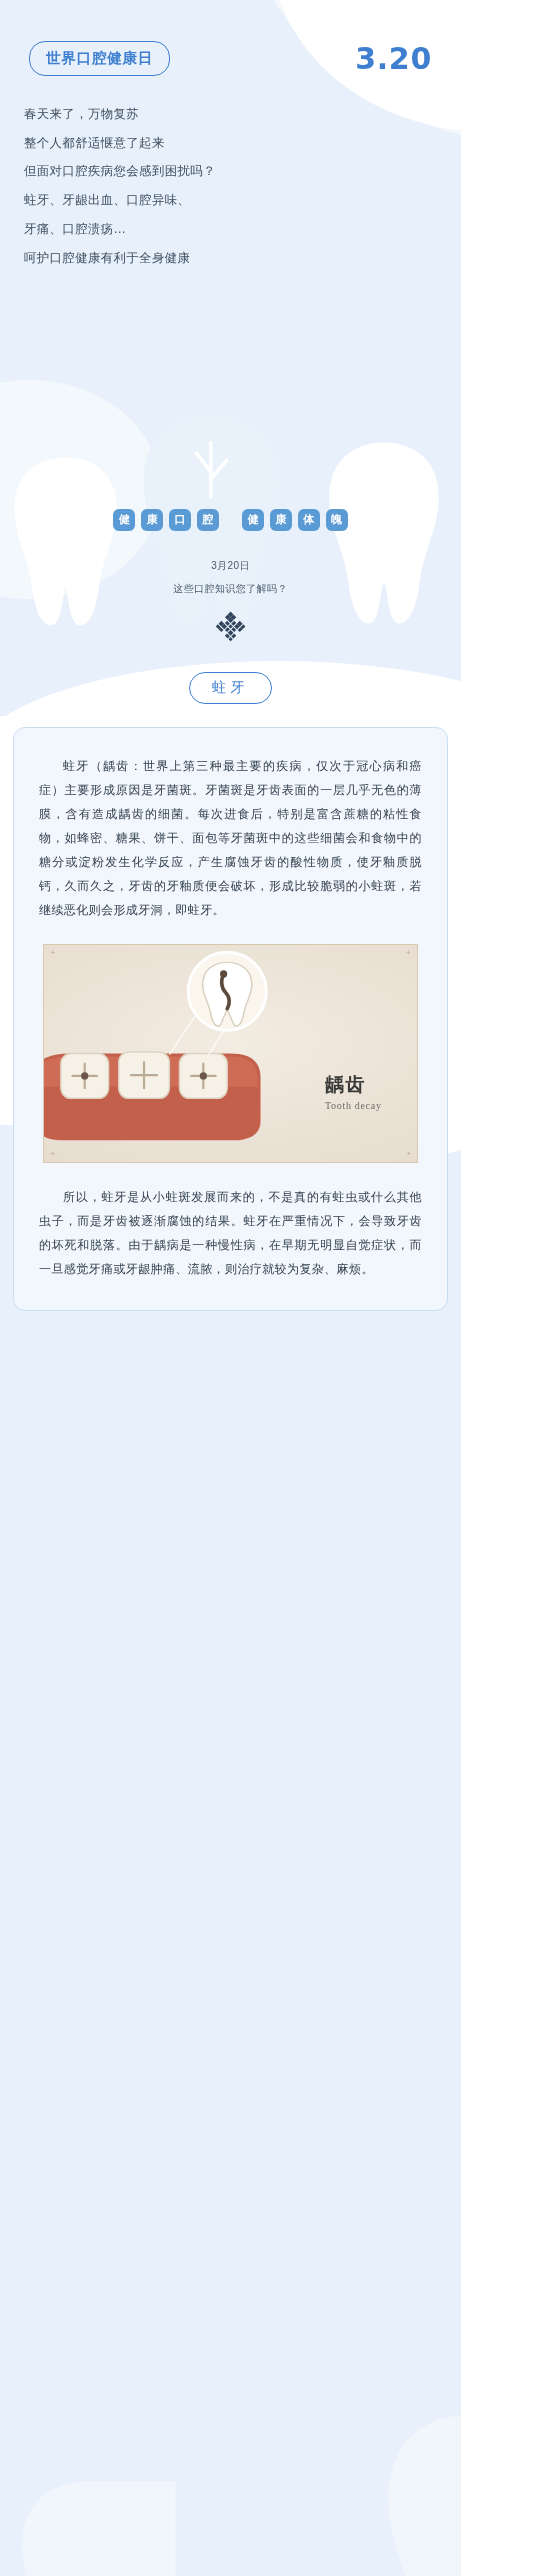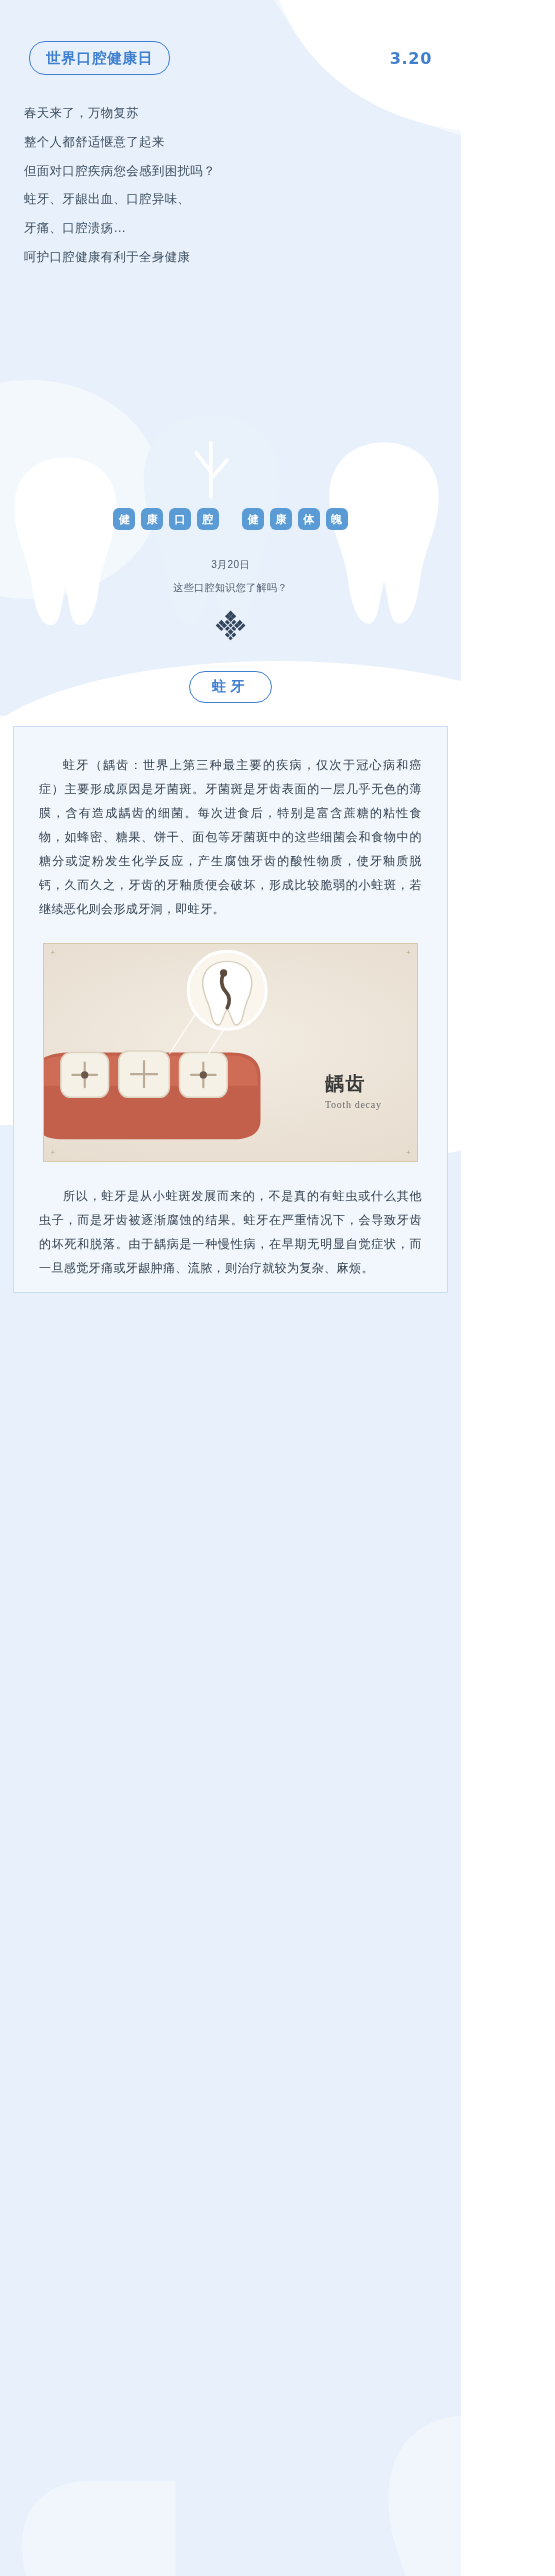--- a/index.html
+++ b/index.html
@@ -102,21 +102,21 @@
     border: 1.5px solid #3f7fd0;
     border-radius: 16px;
     padding: 6.6px 16px;
     font-size: 14.6px;
     font-weight: bold;
     color: #3f7fd0;
     letter-spacing: 0.7px;
     background: transparent;
   }
   .date-big {
-    font-size: 16px;
+    font-size: 30px;
     font-weight: bold;
     color: #3f7fd0;
     letter-spacing: 0.7px;
     font-family: "DejaVu Sans", sans-serif;
   }
 
   
   .intro {
     position: relative;
     z-index: 5;
@@ -196,35 +196,35 @@
     z-index: 6;
     display: flex;
     justify-content: center;
     margin-top: 35px;
   }
   .section-pill {
     border: 1.5px solid #3f7fd0;
     border-radius: 16px;
     padding: 5.8px 22px;
     font-size: 14px;
-    font-weight: bold;
+    font-weight: normal;
     color: #3f7fd0;
     letter-spacing: 4.4px;
     background: #ffffff;
   }
 
   
   .card {
     position: relative;
     z-index: 6;
     margin: 23.4px 13px 0 13px;
     background: #f2f7fd;
     border: 0.7px solid #c9ddf2;
-    border-radius: 1px;
-    padding: 26px 25px 12px 25px;
+    border-radius: 12px;
+    padding: 26px 25px 29px 25px;
   }
   .card p {
     margin: 0 0 0 0;
     font-size: 12px;
     line-height: 2.0;
     color: #33404f;
     text-align: justify;
     text-indent: 2em;
     letter-spacing: 0.4px;
   }

